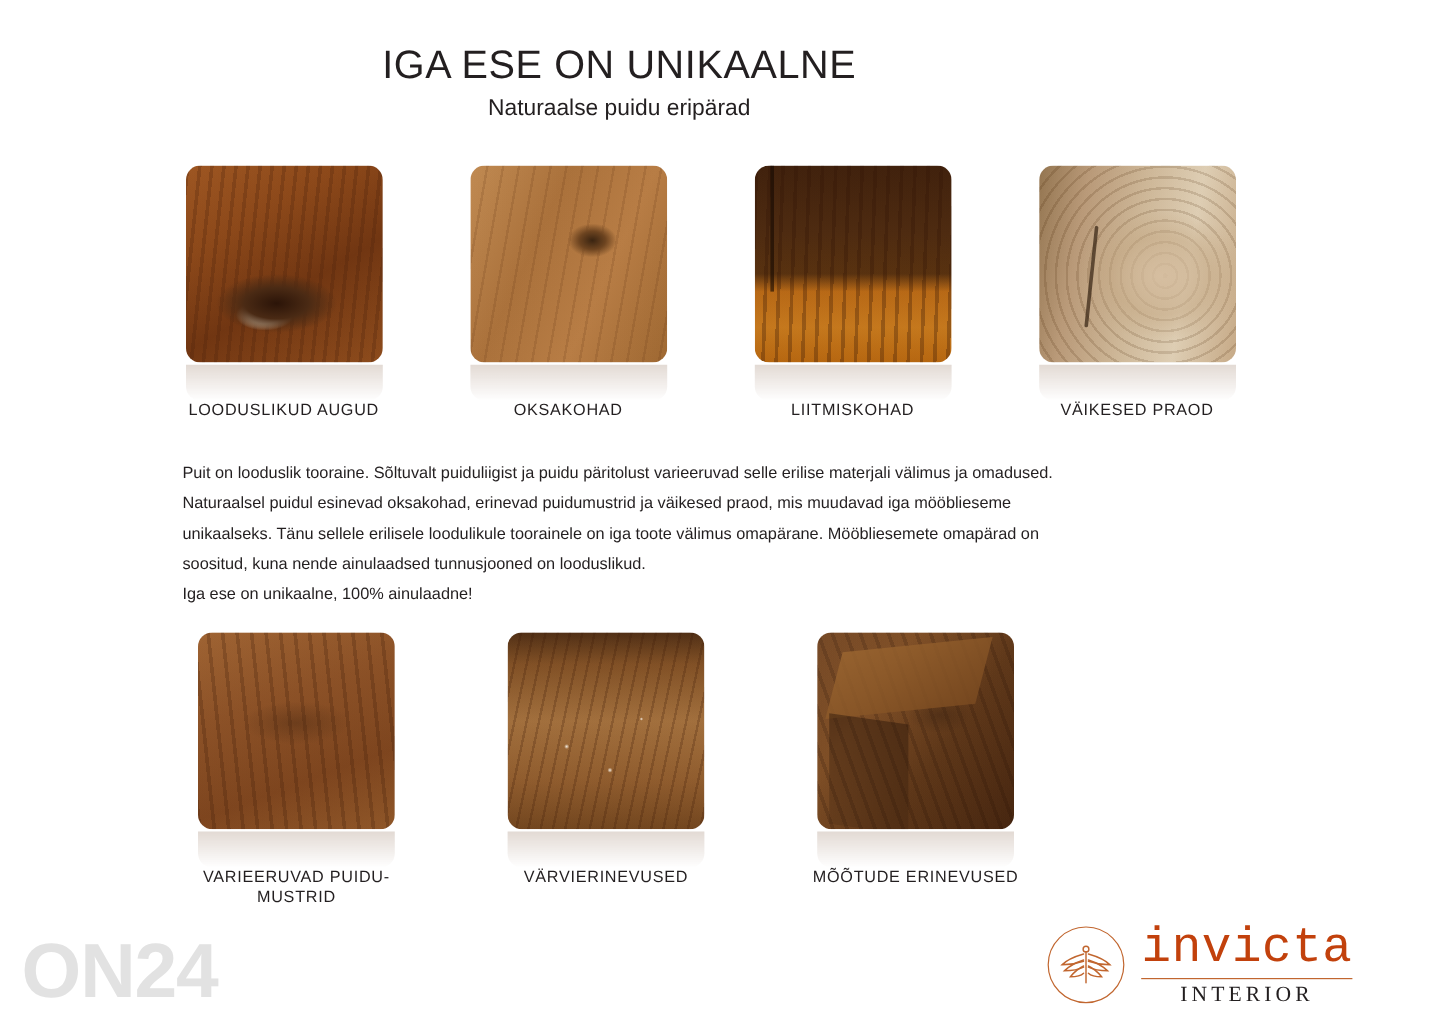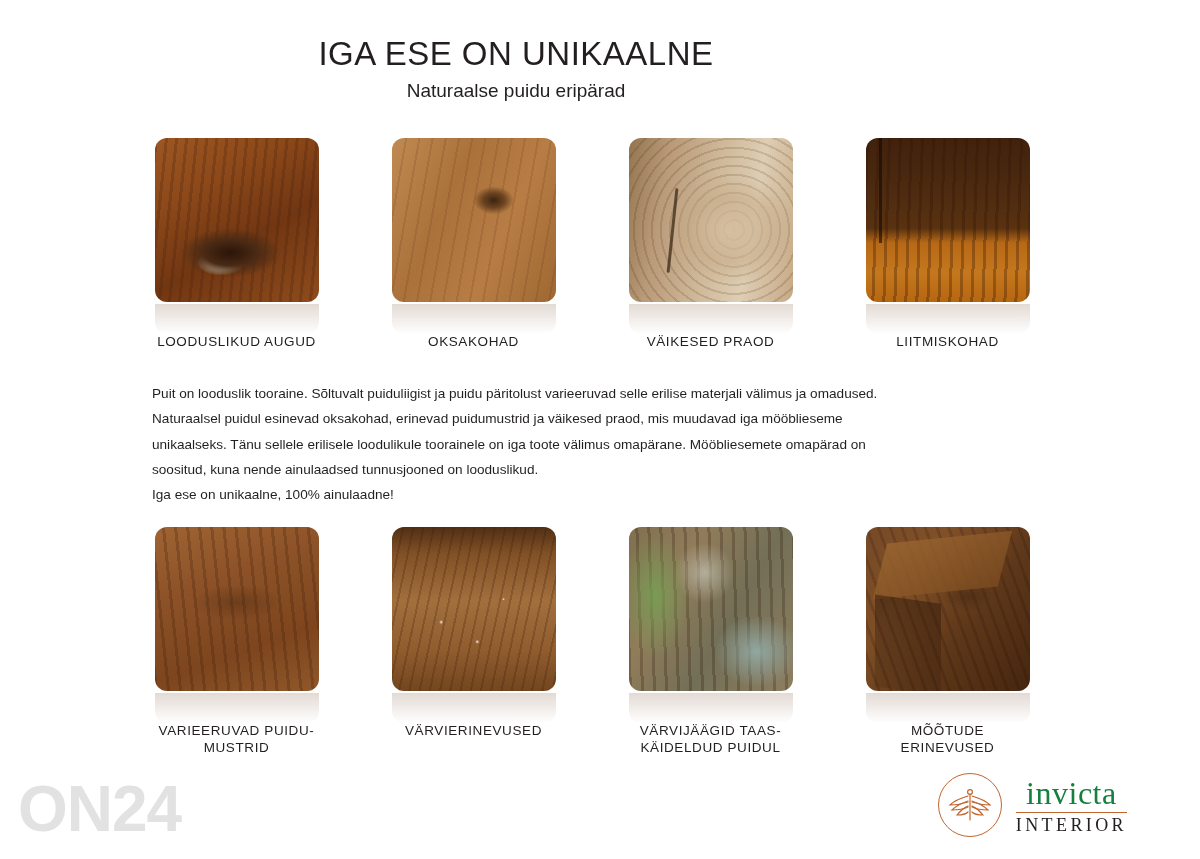--- a/index.html
+++ b/index.html
@@ -140,23 +140,23 @@
     border-radius: 50%;
     position: relative;
     flex: none;
   }
   .brand-text {
     display: flex;
     flex-direction: column;
     align-items: center;
   }
   .brand-name {
-    font-family: Liberation Serif, serif;
-    font-size: 32px;
-    color: #15803d;
+    font-family: Liberation Mono, monospace;
+    font-size: 41px;
+    color: #c2410c;
     letter-spacing: 0.5px;
     line-height: 1;
   }
   .brand-rule {
     width: 100%;
     height: 1px;
     background: #c1662f;
     margin: 3px 0 3px 0;
   }
   .brand-sub {
@@ -282,61 +282,54 @@
       <div class="caption">LOODUSLIKUD AUGUD</div>
     </div>
     <div class="cell">
       <div class="thumb-wrap">
         <div class="thumb w2"></div>
       </div>
       <div class="caption">OKSAKOHAD</div>
     </div>
     <div class="cell">
       <div class="thumb-wrap">
+        <div class="thumb w3">
+          <div class="w3-seam"></div>
+        </div>
+      </div>
+      <div class="caption">LIITMISKOHAD</div>
+    </div>
+    <div class="cell">
+      <div class="thumb-wrap">
         <div class="thumb w4">
           <div class="w4-crack"></div>
         </div>
       </div>
       <div class="caption">VÄIKESED PRAOD</div>
     </div>
-    <div class="cell">
-      <div class="thumb-wrap">
-        <div class="thumb w3">
-          <div class="w3-seam"></div>
-        </div>
-      </div>
-      <div class="caption">LIITMISKOHAD</div>
-    </div>
   </div>
 
   <div class="body-text">
     <p>Puit on looduslik tooraine. Sõltuvalt puiduliigist ja puidu päritolust varieeruvad selle erilise materjali välimus ja omadused. Naturaalsel puidul esinevad oksakohad, erinevad puidumustrid ja väikesed praod, mis muudavad iga mööbliesemе unikaalseks. Tänu sellele erilisele loodulikule toorainele on iga toote välimus omapärane. Mööbliesemete omapärad on soositud, kuna nende ainulaadsed tunnusjooned on looduslikud.</p>
     <p>Iga ese on unikaalne, 100% ainulaadne!</p>
   </div>
 
   <div class="row row-bottom">
     <div class="cell">
       <div class="thumb-wrap">
         <div class="thumb w5"></div>
       </div>
       <div class="caption">VARIEERUVAD PUIDU-
 MUSTRID</div>
     </div>
     <div class="cell">
       <div class="thumb-wrap">
         <div class="thumb w6"></div>
       </div>
       <div class="caption">VÄRVIERINEVUSED</div>
-    </div>
-    <div class="cell">
-      <div class="thumb-wrap">
-        <div class="thumb w7"></div>
-      </div>
-      <div class="caption">VÄRVIJÄÄGID TAAS-
-KÄIDELDUD PUIDUL</div>
     </div>
     <div class="cell">
       <div class="thumb-wrap">
         <div class="thumb w8"></div>
       </div>
       <div class="caption">MÕÕTUDE ERINEVUSED</div>
     </div>
   </div>
 
   <div class="footer">

